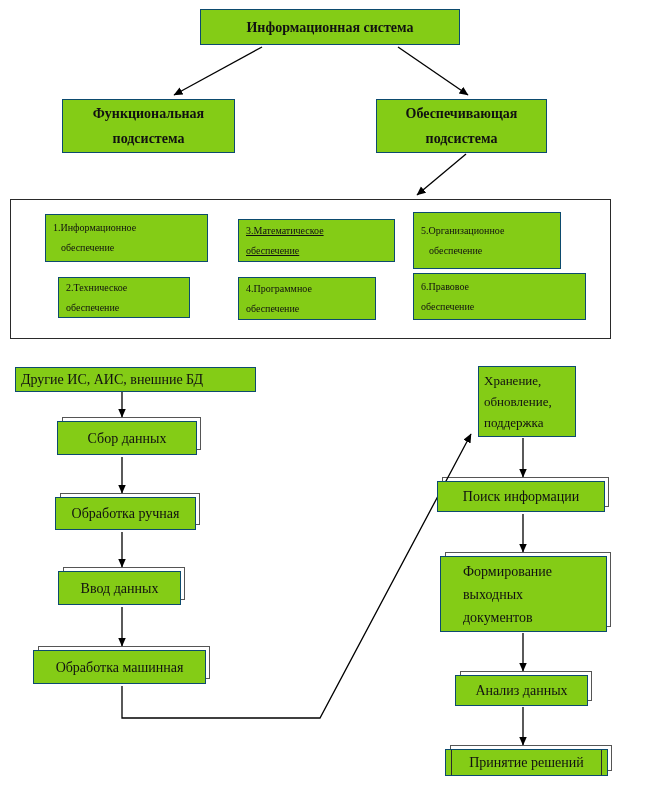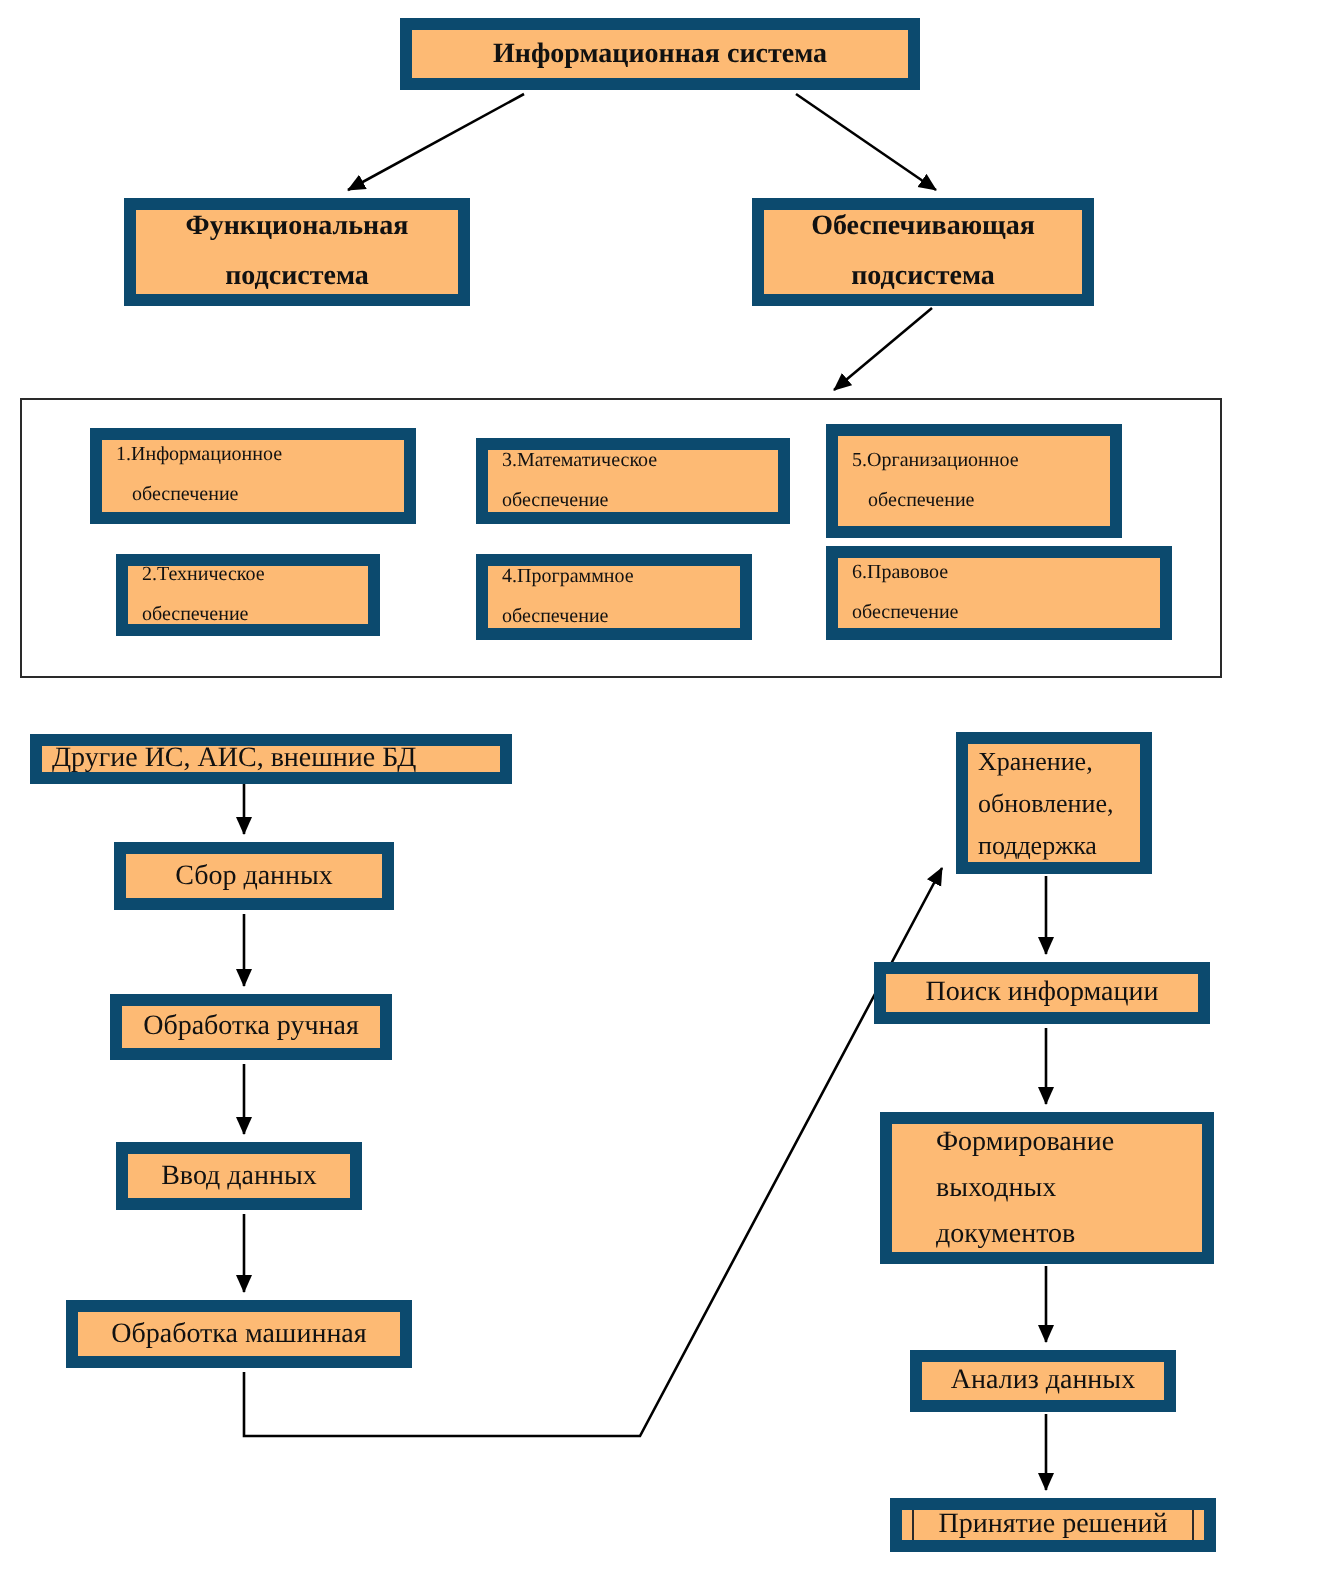--- a/index.html
+++ b/index.html
@@ -12,22 +12,22 @@
     font-family:"Liberation Serif","DejaVu Serif",serif;
     color:#111;
     overflow:hidden;
   }
   .wires{
     position:absolute;left:0;top:0;width:663px;height:789px;
     pointer-events:none;
   }
   .box{
     position:absolute;
-    border:6px solid #0c4a6e;
-    background:#fdba74;
+    border:1px solid #0c4a6e;
+    background:#84cc16;
     box-sizing:border-box;
     display:flex;
     flex-direction:column;
     justify-content:center;
     font-size:14px;
     line-height:19px;
   }
   .center{align-items:center;text-align:center;}
   .bold{font-weight:bold;}
   .ln{display:block;}
@@ -46,21 +46,21 @@
   
   .root-box{left:200px;top:9px;width:260px;height:36px;}
   .func-box{left:62px;top:99px;width:173px;height:54px;line-height:25px;}
   .prov-box{left:376px;top:99px;width:171px;height:54px;line-height:25px;}
   .group-box{
     position:absolute;left:10px;top:199px;width:601px;height:140px;
     border:1px solid #2a2a2a;box-sizing:border-box;background:transparent;
   }
   .comp{padding:3px 7px;line-height:20px;font-size:10px;}
   .comp-1{left:45px;top:214px;width:163px;height:48px;}
-  .comp-3{left:238px;top:219px;width:157px;height:43px;}
+  .comp-3{left:238px;top:219px;width:157px;height:43px;text-decoration:underline;}
   .comp-5{left:413px;top:212px;width:148px;height:57px;}
   .comp-2{left:58px;top:277px;width:132px;height:41px;}
   .comp-4{left:238px;top:277px;width:138px;height:43px;}
   .comp-6{left:413px;top:273px;width:173px;height:47px;}
 
   
   .src-box{left:15px;top:367px;width:241px;height:25px;padding-left:5px;}
   .collect-box{left:57px;top:421px;width:140px;height:34px;text-align:center;}
   .manual-box{left:55px;top:497px;width:141px;height:33px;}
   .input-box{left:58px;top:571px;width:123px;height:34px;}

